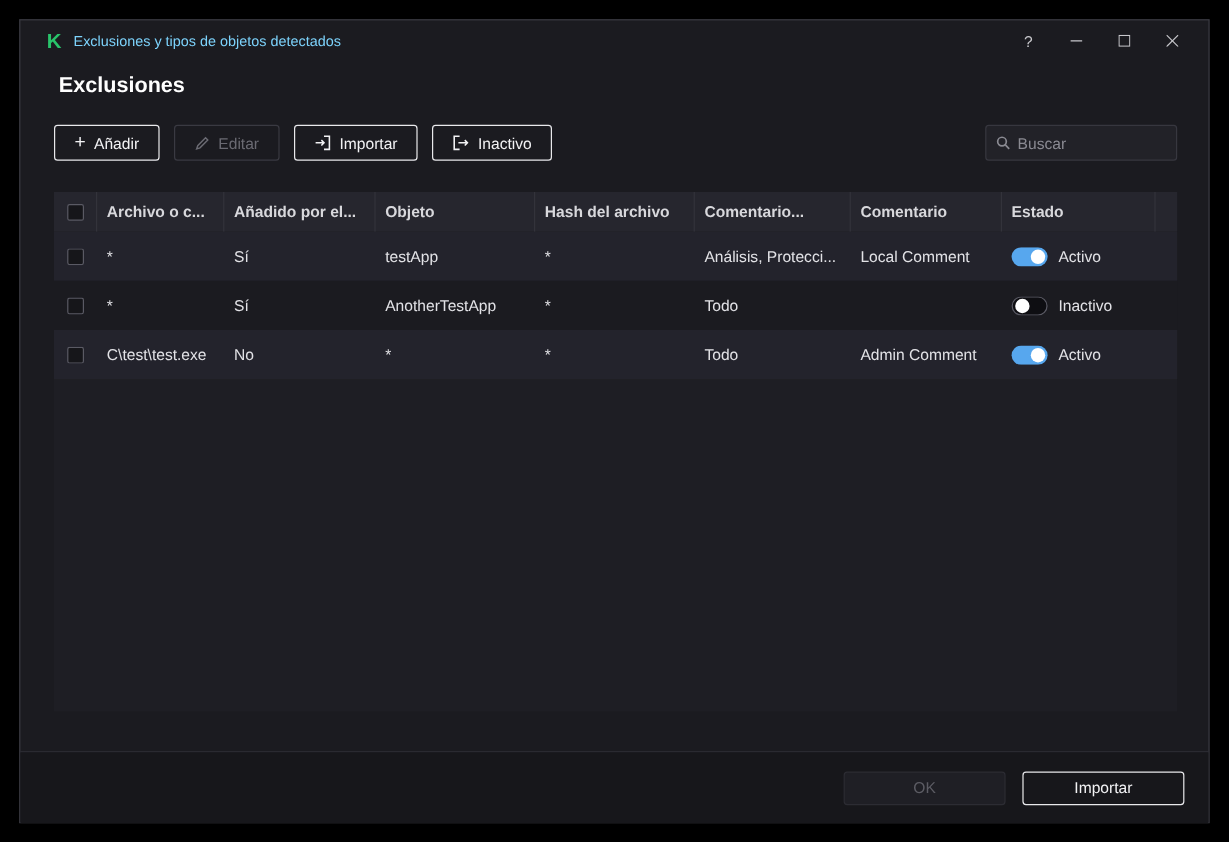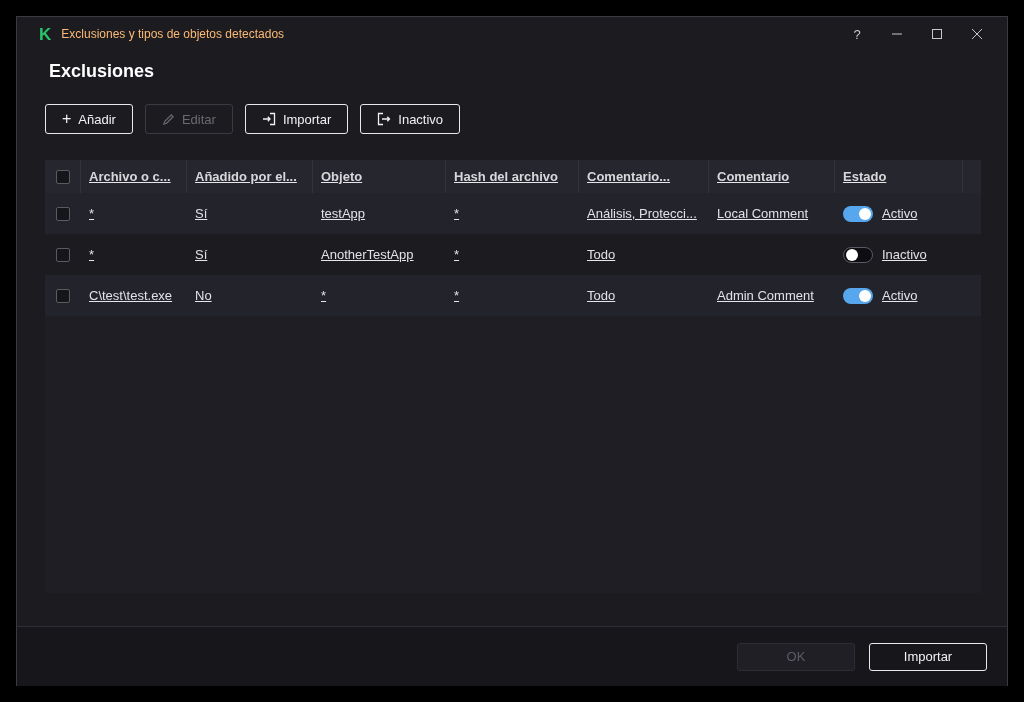--- a/index.html
+++ b/index.html
@@ -7,21 +7,21 @@
 
   .window {
     position:absolute; left:16px; top:16px; width:992px; height:670px;
     background:#1b1b20; border:1px solid #3a3a42; color:#e6e6ea;
   }
 
   
   .titlebar { position:absolute; left:0; top:0; width:100%; height:34px;
     display:flex; align-items:center; padding:0 10px 0 22px; }
   .k-logo { color:#29c36a; font-weight:bold; font-size:17px; margin-right:10px; line-height:1; }
-  .win-title { font-size:12px; color:#fdba74; }
+  .win-title { font-size:12px; color:#7dd3fc; }
   .titlebar-spacer { flex:1; }
   .tb-btn { width:40px; height:28px; display:flex; align-items:center; justify-content:center;
     color:#c8c8cc; font-size:13px; cursor:default; }
   .tb-btn svg { stroke:#c8c8cc; }
 
   
   .page-title { position:absolute; left:32px; top:44px; font-size:18px; font-weight:bold; color:#ffffff; }
 
   
   .toolbar { position:absolute; left:28px; top:86px; width:936px; height:32px; display:flex; align-items:center; }
@@ -41,21 +41,21 @@
     border:1px solid #37373f; border-radius:3px; display:flex; align-items:center; padding:0 8px; gap:6px;
   }
   .search-box svg { stroke:#8a8a92; fill:none; stroke-width:1.4; flex:0 0 auto; }
   .search-box input {
     background:transparent; border:none; outline:none; color:#d6d6da; font-size:13px; width:100%;
     font-family:"Liberation Sans", sans-serif;
   }
   .search-box input::placeholder { color:#8a8a92; }
 
   
-  .table { position:absolute; left:28px; top:143px; width:936px; height:433px; background:#1e1e24;text-decoration:underline; }
+  .table { position:absolute; left:28px; top:143px; width:936px; height:433px; background:#1e1e24; }
   .t-row {
     display:grid; grid-template-columns:36px 106px 126px 133px 133px 130px 126px 128px 1fr;
     align-items:center; font-size:13px;
   }
   .t-head { height:33px; background:#26262e; color:#d8d8dc; font-weight:bold; }
   .t-head .cell { border-right:1px solid #33333b; height:100%; display:flex; align-items:center; }
   .t-head .cell:last-child { border-right:none; }
   .cell { padding:0 8px; white-space:nowrap; overflow:hidden; }
   .cell-check { display:flex; justify-content:center; align-items:center; padding:0; }
   .checkbox { width:14px; height:14px; border:1px solid #5a5a64; border-radius:2px; background:#16161a; }
@@ -67,21 +67,21 @@
   .state-cell { display:flex; align-items:center; gap:9px; }
   .toggle { width:30px; height:16px; border-radius:8px; background:#57a7ee; position:relative; flex:0 0 auto; }
   .toggle::after { content:""; position:absolute; top:2px; right:2px; width:12px; height:12px; border-radius:50%; background:#ffffff; }
   .toggle.off { background:#0e0e12; border:1px solid #5a5a64; }
   .toggle.off::after { right:auto; left:2px; top:1px; }
 
   
   .footer-divider { position:absolute; left:0; top:609px; width:100%; height:1px; background:#2e2e36; }
   .footer { position:absolute; left:0; top:610px; width:100%; height:59px; background:#17171b;
     display:flex; align-items:center; justify-content:flex-end; padding-right:20px; gap:14px; }
-  .f-btn { width:118px; height:28px; border-radius:3px; font-size:13px;
+  .f-btn { width:135px; height:28px; border-radius:3px; font-size:13px;
     display:flex; align-items:center; justify-content:center; }
   .f-btn.disabled { background:#1f1f25; border:1px solid #2c2c33; color:#5c5c64; }
   .f-btn.primary { background:transparent; border:1px solid #e9e9ec; color:#f2f2f4; }
 </style>
 </head>
 <body>
 
 <div class="window">
 
   <div class="titlebar">
@@ -131,20 +131,27 @@
       <span>Importar</span>
     </button>
     <button class="btn">
       <span class="ico">
         <svg width="14" height="14" viewBox="0 0 14 14">
             <path d="M6 1.5 H1.5 V12.5 H6 M5 7 H12.5 M10.3 4.8 L12.5 7 L10.3 9.2"></path>
           </svg>
       </span>
       <span>Inactivo</span>
     </button>
+    <div class="search-box">
+      <svg width="12" height="12" viewBox="0 0 12 12">
+          <circle cx="5" cy="5" r="3.6"></circle>
+          <line x1="7.8" y1="7.8" x2="11" y2="11"></line>
+        </svg>
+      <input type="text" placeholder="Buscar" style="">
+    </div>
   </div>
 
   <div class="table">
     <div class="t-row t-head">
       <div class="cell cell-check">
         <span class="checkbox"></span>
       </div>
       <div class="cell">Archivo o c...</div>
       <div class="cell">Añadido por el...</div>
       <div class="cell">Objeto</div>

